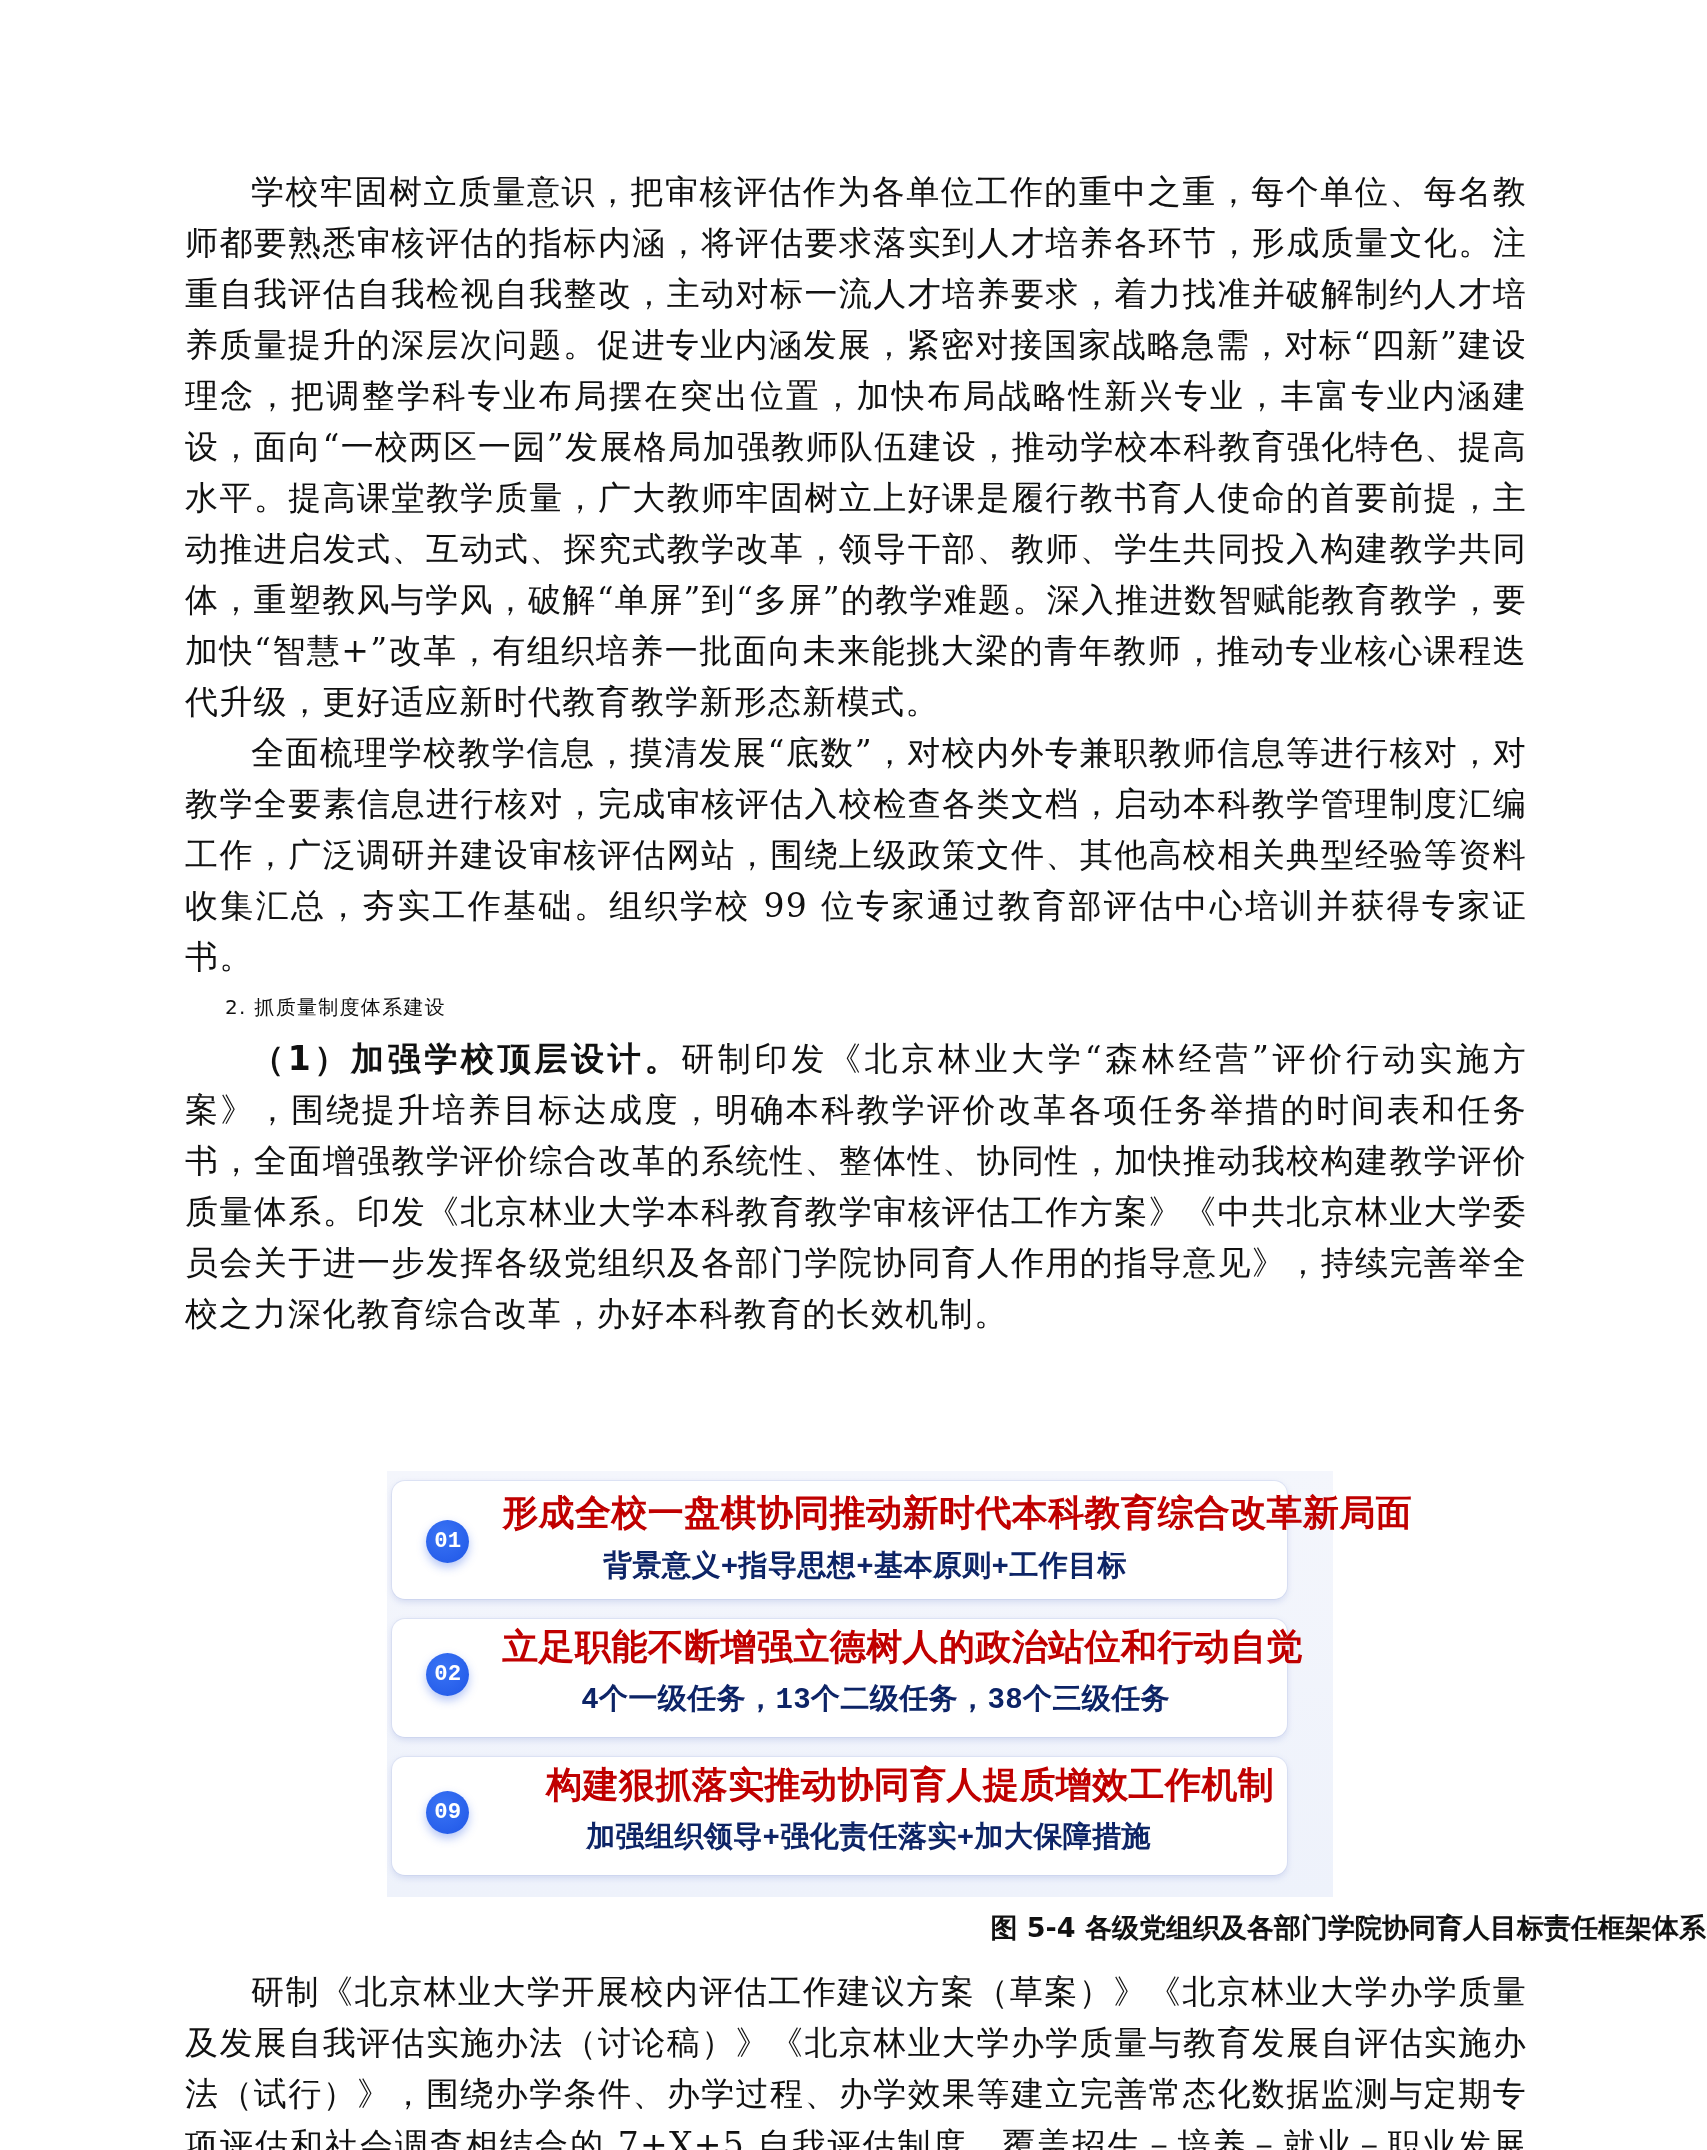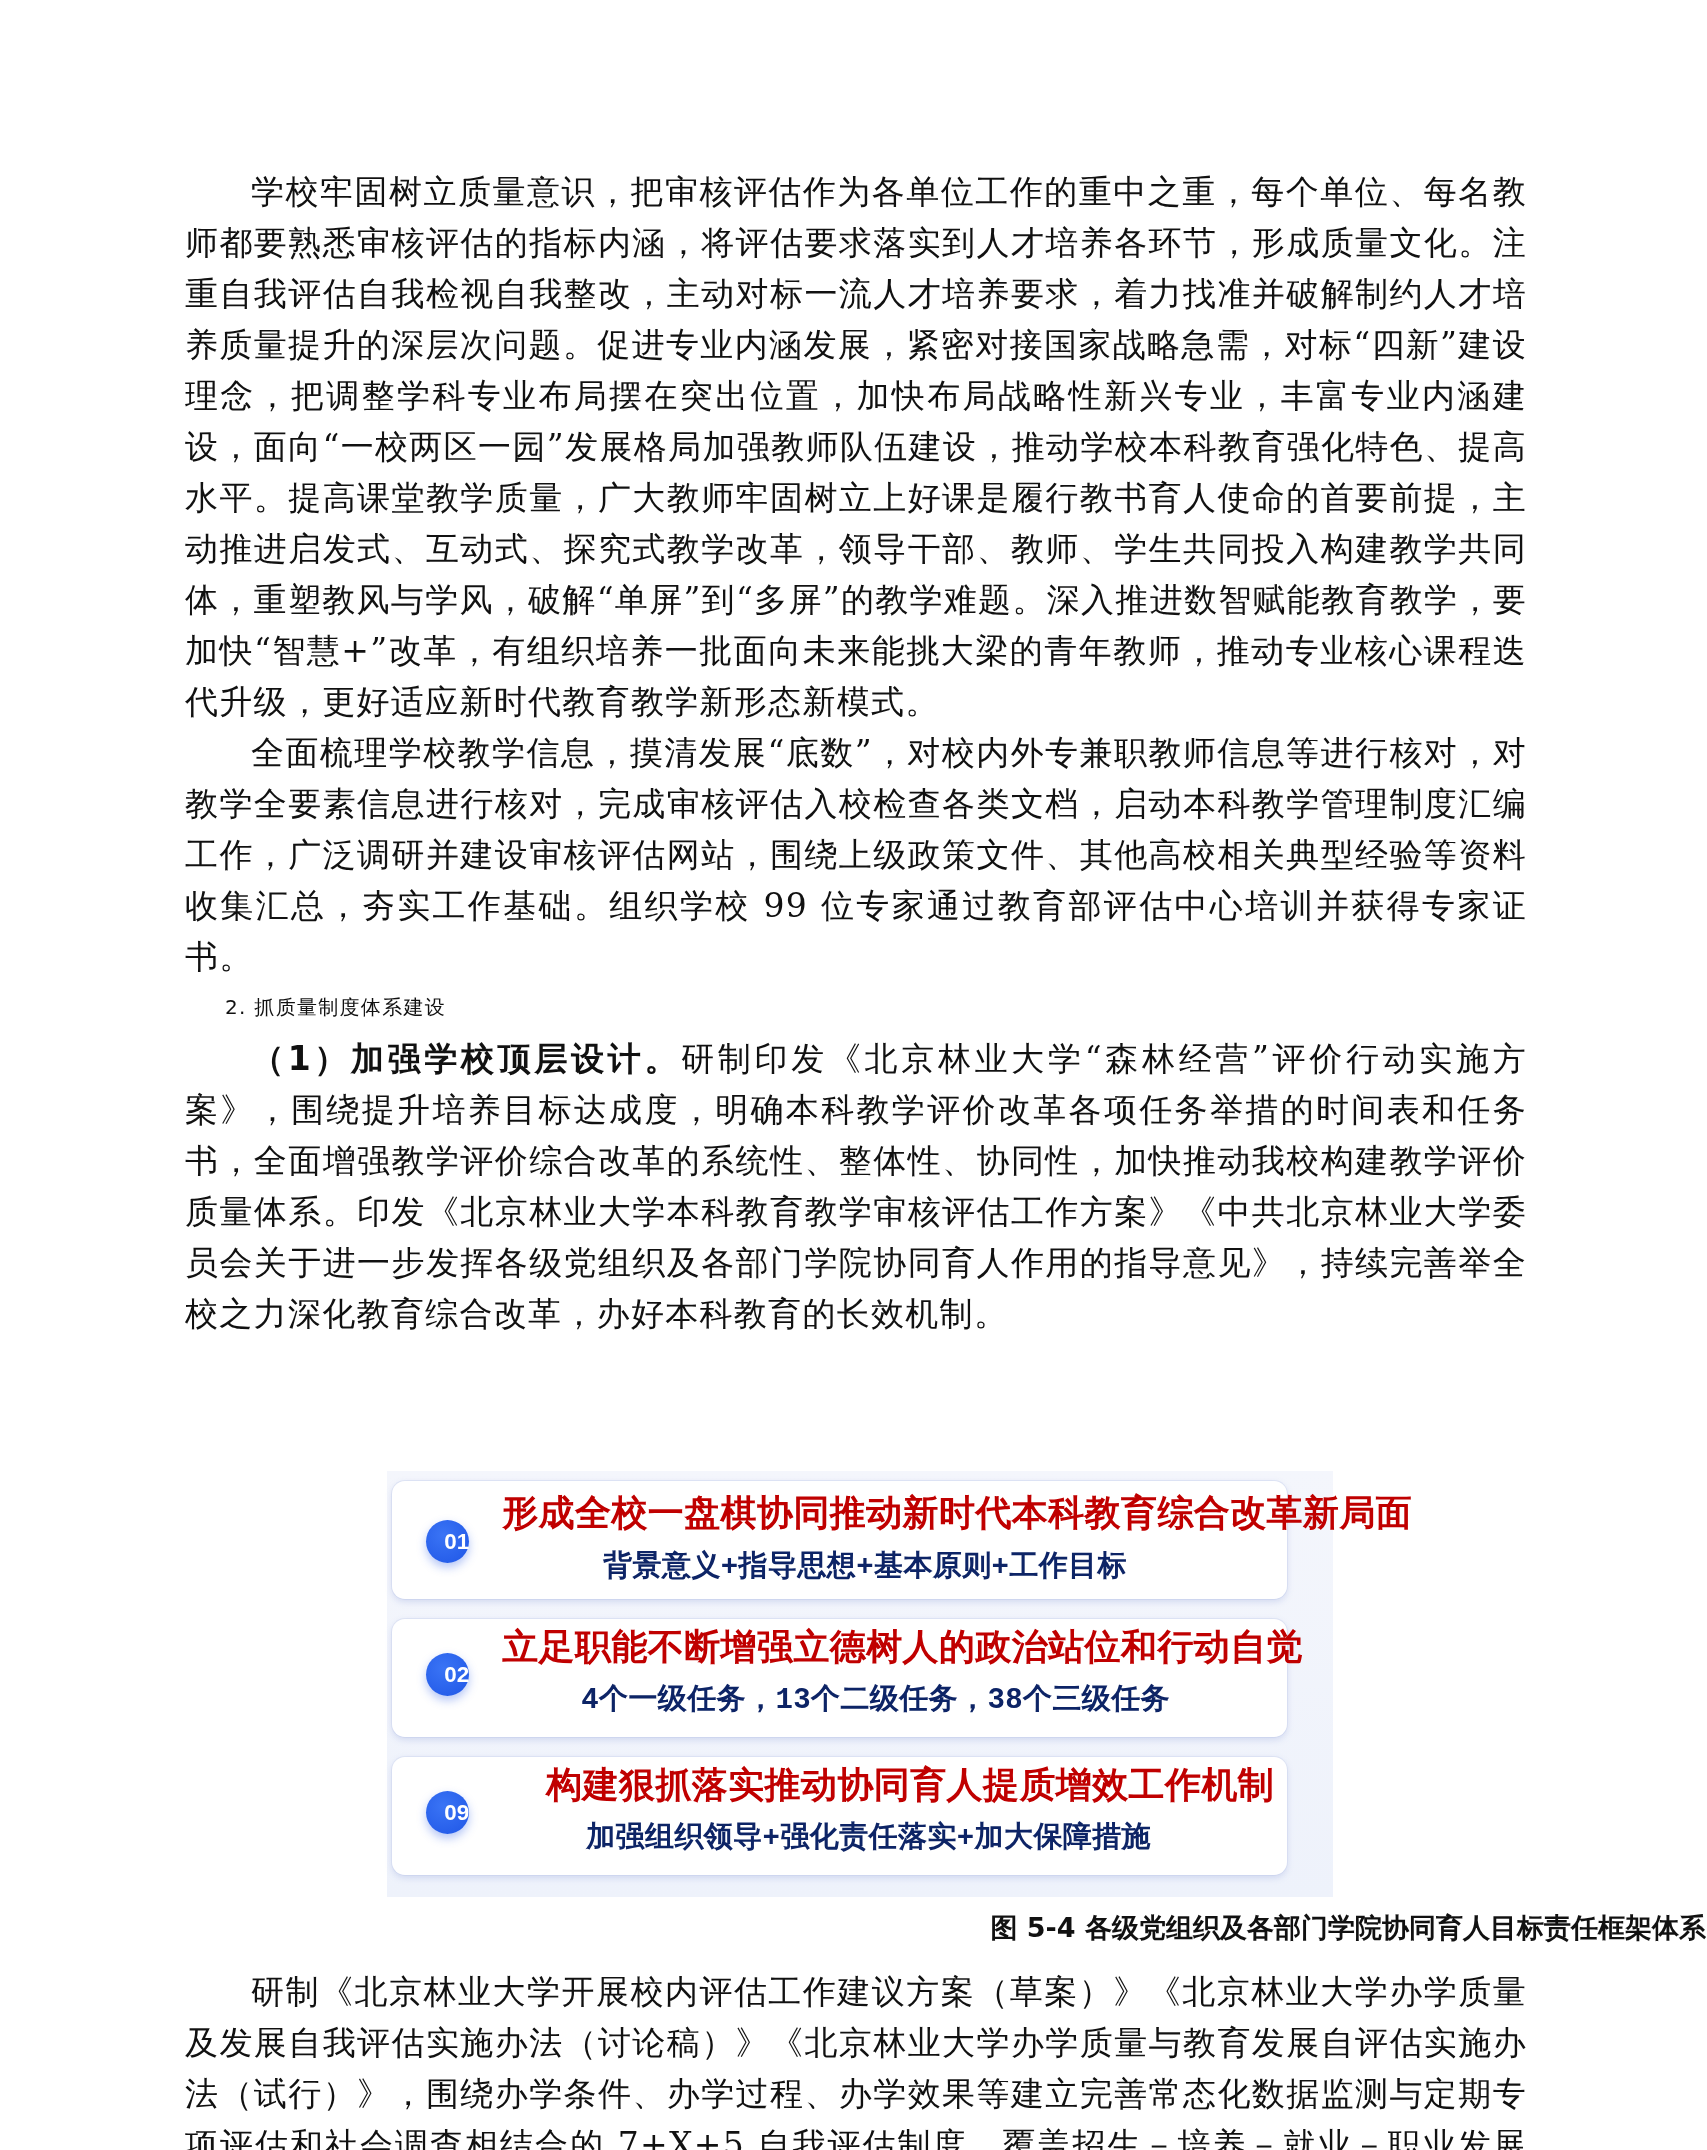--- a/index.html
+++ b/index.html
@@ -29,22 +29,22 @@
   }
   .card {
     position: absolute; left: 5.2px; width: 895px; height: 118px;
     background: #ffffff; border-radius: 13px;
     box-shadow: 0 2.6px 6px rgba(120,140,210,0.25), 0 0 0 0.9px #e3e8f6;
   }
   .badge {
     position: absolute; left: 34px; width: 43px; height: 43px; border-radius: 50%;
     background: radial-gradient(circle at 40% 35%, #3a74f5, #1f56e6);
     box-shadow: 0 4.3px 9.5px rgba(40,90,230,0.35);
-    color: #ffffff; font-family: Liberation Sans, sans-serif;
-    font-weight: bold; font-size: 22.4px; line-height: 43px; text-align: right;
+    color: #ffffff; font-family: Liberation Mono, monospace;
+    font-weight: bold; font-size: 22.4px; line-height: 43px; text-align: center;
   }
   .card-title {
     position: absolute; left: 110px;
     font-family: "DejaVu Sans", "Liberation Sans", sans-serif; font-weight: bold;
     font-size: 36px; color: #c00000; white-space: nowrap; letter-spacing: 0.4px;
   }
   .card-sub {
     position: absolute;
     font-family: Liberation Mono, monospace; font-weight: bold;
     font-size: 29px; color: #0d2466; white-space: nowrap; letter-spacing: 0.4px;

